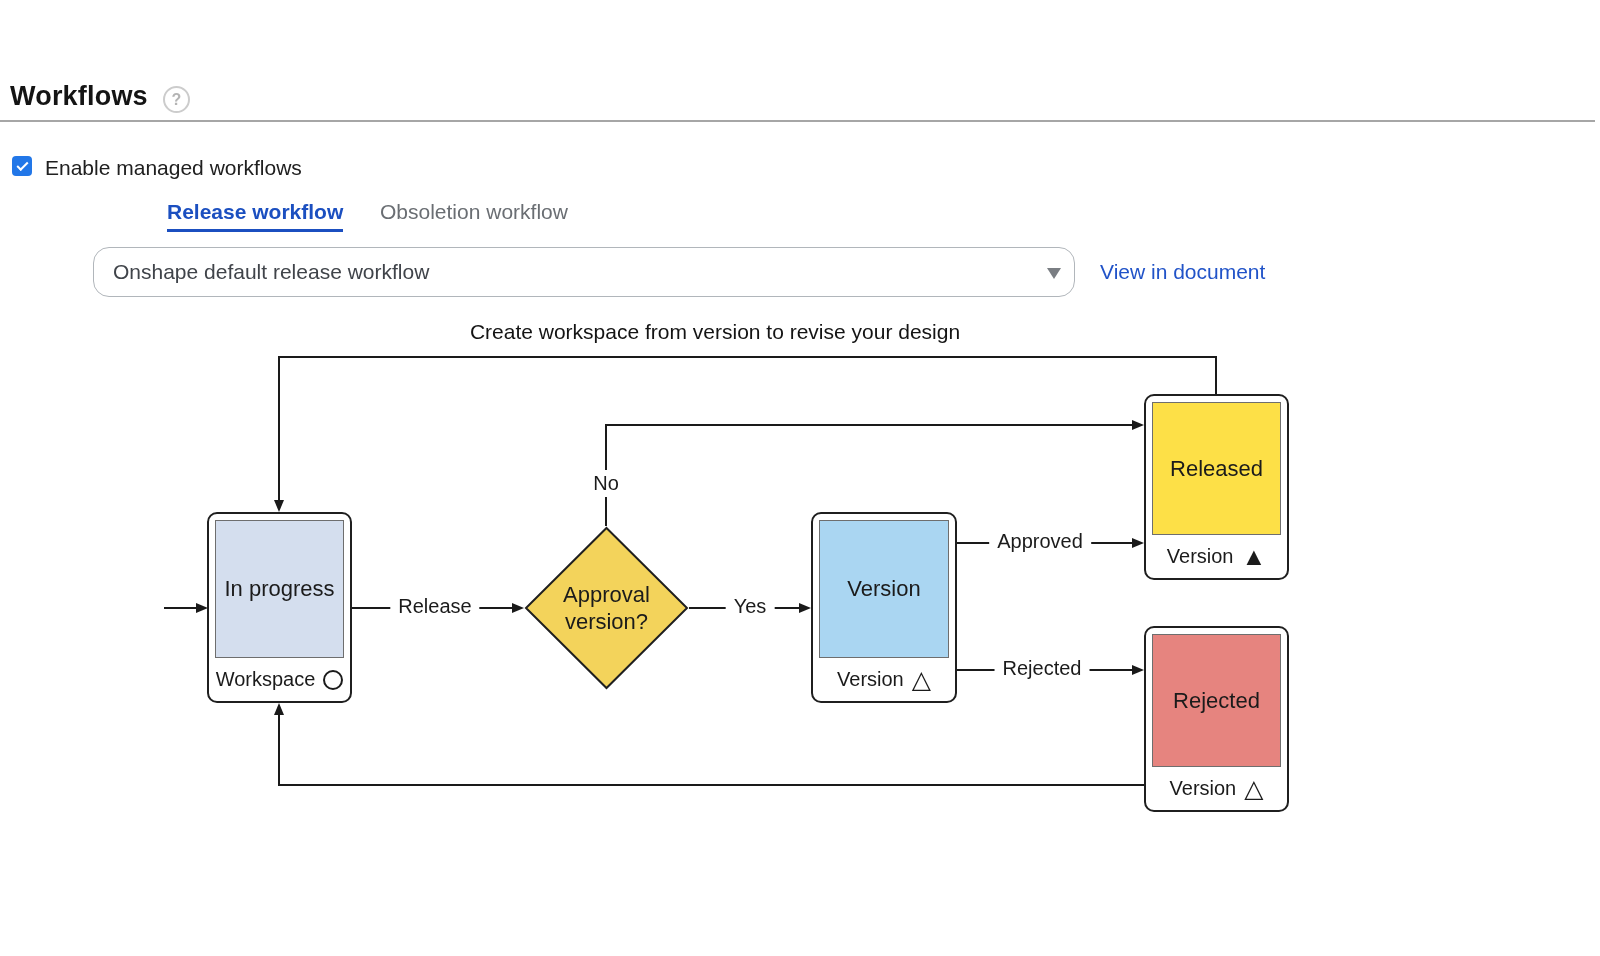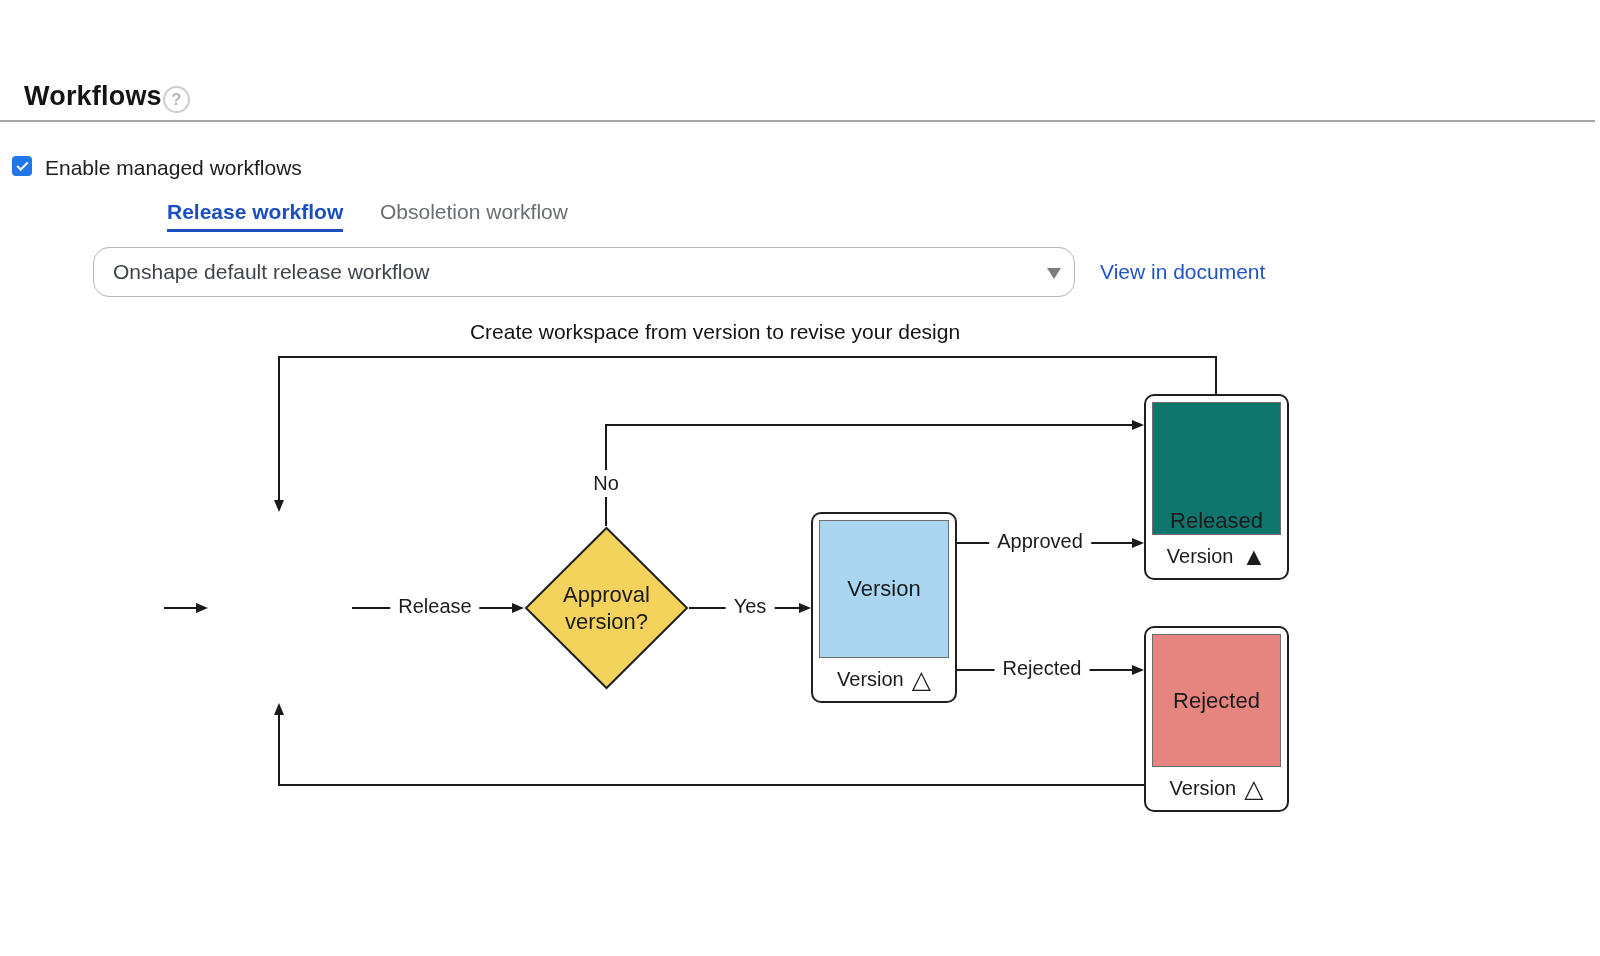--- a/index.html
+++ b/index.html
@@ -1,21 +1,21 @@
 <!DOCTYPE html>
 <html><head>
 <meta charset="utf-8">
 <style>
   * { margin: 0; padding: 0; box-sizing: border-box; }
   html, body { width: 1600px; height: 956px; background: #ffffff; overflow: hidden;
     font-family: "Liberation Sans", sans-serif; }
   .page { position: relative; width: 1600px; height: 956px; }
 
   
-  .page-title { position: absolute; left: 24px; top: 81px; font-size: 27px; font-weight: 700;
+  .page-title { position: absolute; left: 10px; top: 81px; font-size: 27px; font-weight: 700;
     color: #141414; letter-spacing: 0.2px; }
   .help-icon { position: absolute; left: 163px; top: 86px; width: 27px; height: 27px;
     border: 2px solid #cccccc; border-radius: 50%; color: #b4b4b4; font-size: 16px; font-weight: 700;
     display: flex; align-items: center; justify-content: center; }
   .divider { position: absolute; left: 0; top: 120px; width: 1595px; height: 2px; background: #a6a6a6; }
 
   
   .checkbox { position: absolute; left: 12px; top: 156px; width: 20px; height: 20px;
     background: #2277e8; border-radius: 4px; display: flex; align-items: center; justify-content: center; cursor: pointer; }
   .checkmark { width: 11px; height: 6px; border-left: 2.5px solid #fff; border-bottom: 2.5px solid #fff;
@@ -153,20 +153,29 @@
     <div class="ar ar-right a-rejected"></div>
     <div class="ar ar-down a-loopdown"></div>
     <div class="ar ar-up a-loopup"></div>
 
     <div class="edge-label l-release">Release</div>
     <div class="edge-label l-yes">Yes</div>
     <div class="edge-label l-no">No</div>
     <div class="edge-label l-approved">Approved</div>
     <div class="edge-label l-rejected">Rejected</div>
 
+    <div class="node n-inprogress">
+      <div class="node-fill" style="background-color: rgb(212, 222, 238);">
+        <span>In progress</span>
+      </div>
+      <div class="node-footer">
+        <span>Workspace</span>
+        <span class="circle-marker"></span>
+      </div>
+    </div>
 
     <div class="diamond-wrap">
       <svg width="165" height="164" viewBox="0 0 165 164">
         <polygon points="82.5,2 163,82 82.5,162 2,82" stroke="#1f1f1f" stroke-width="2" fill="#f3d35b"></polygon>
       </svg>
       <div class="diamond-text">
         <div>Approval</div>
         <div>version?</div>
       </div>
     </div>
@@ -175,21 +184,21 @@
       <div class="node-fill" style="background-color: rgb(170, 214, 242);">
         <span>Version</span>
       </div>
       <div class="node-footer">
         <span>Version</span>
         <span class="tri-marker">△</span>
       </div>
     </div>
 
     <div class="node n-released">
-      <div class="node-fill" style="background-color: #0f766e; align-items: flex-end;">
+      <div class="node-fill" style="background-color: #fde047;">
         <span>Released</span>
       </div>
       <div class="node-footer">
         <span>Version</span>
         <span class="tri-marker">▲</span>
       </div>
     </div>
 
     <div class="node n-rejected">
       <div class="node-fill" style="background-color: rgb(230, 132, 127);">

